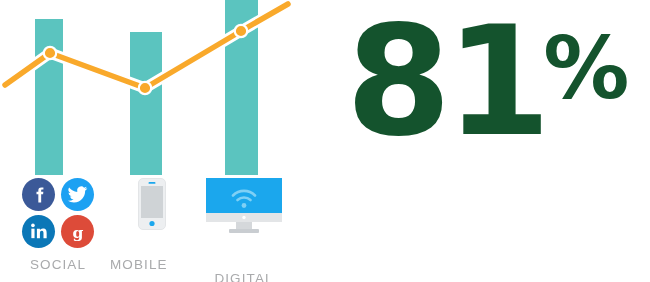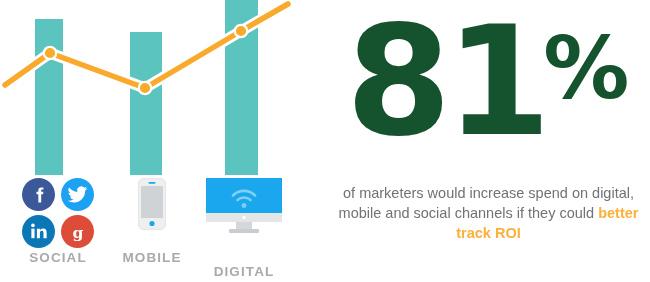--- a/index.html
+++ b/index.html
@@ -64,30 +64,30 @@
     border-radius: 50%;
     display: flex;
     align-items: center;
     justify-content: center;
     color: #ffffff;
     line-height: 1;
   }
   .social-badge svg { display: block; }
 
   .cat-label {
-    margin-top: 0;
+    margin-top: 7px;
     font-size: 13.5px;
     letter-spacing: 1.1px;
     color: #a9aaac;
     font-family: "Liberation Sans", sans-serif;
-    font-weight: 700;
+    font-weight: 400;
     white-space: nowrap;
   }
   #label-social  { position: absolute; left: 8px;   top: 250px; width: 100px; text-align: center; }
-  #label-mobile  { position: absolute; left: 110px; top: 250px; width: 84px;  text-align: center; }
+  #label-mobile  { position: absolute; left: 110px; top: 250px; width: 84px;  text-align: left; }
   #label-digital { position: absolute; left: 190px; top: 264px; width: 108px; text-align: center; }
 
   
   .device-wrap { display: block; margin: 0 auto; }
 
   
   #copy-panel {
     position: absolute;
     left: 325px;
     top: 0;
@@ -218,20 +218,16 @@
     <div class="cat-label" id="label-digital">DIGITAL</div>
 
   </div>
 
   <div id="copy-panel">
 
     <div id="big-stat">
       <span id="stat-number">81</span><span id="stat-unit">%</span>
     </div>
 
-    <div id="caption">
-      <span>of marketers would increase spend on digital, mobile</span>
-      <span>and social channels if they could </span><span class="highlight">better track ROI</span>
-    </div>
 
   </div>
 
 </div>
 
 </body></html>

